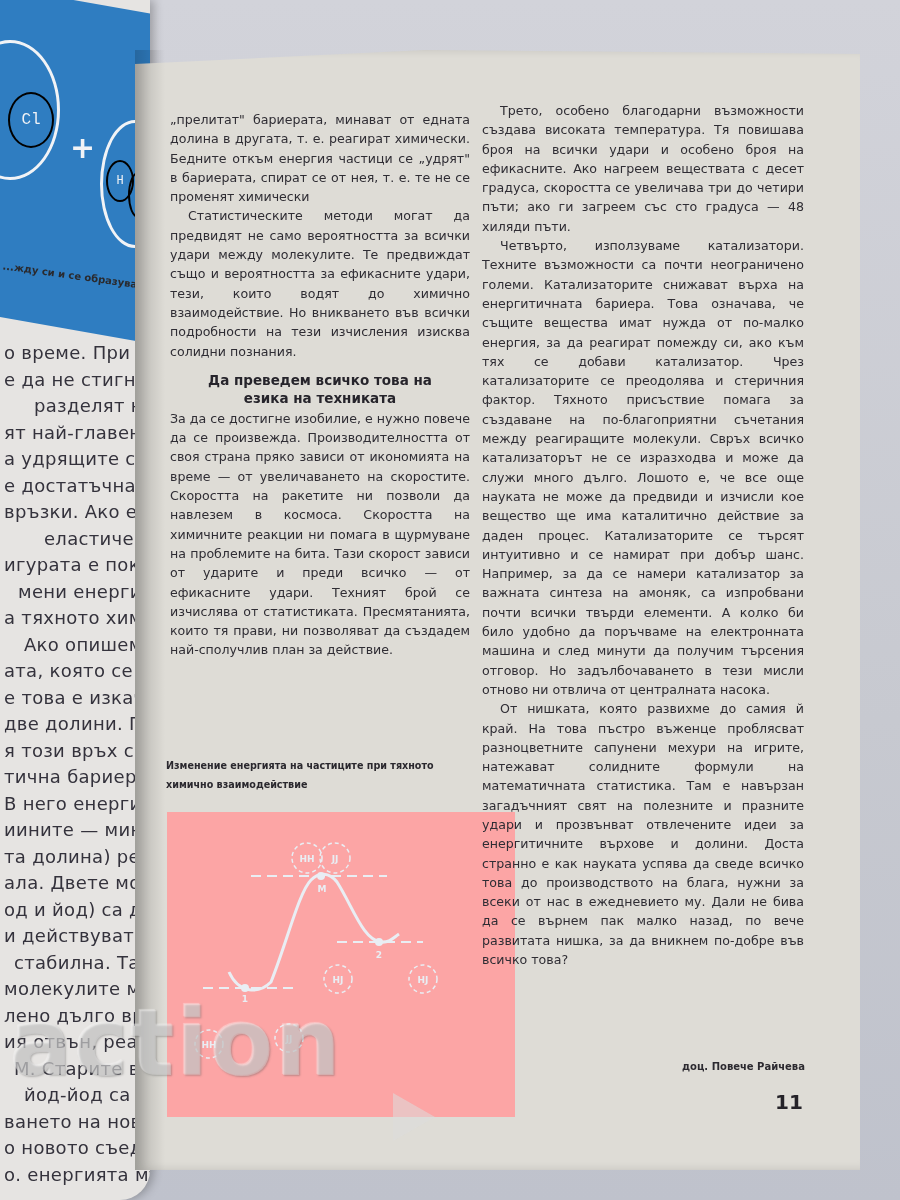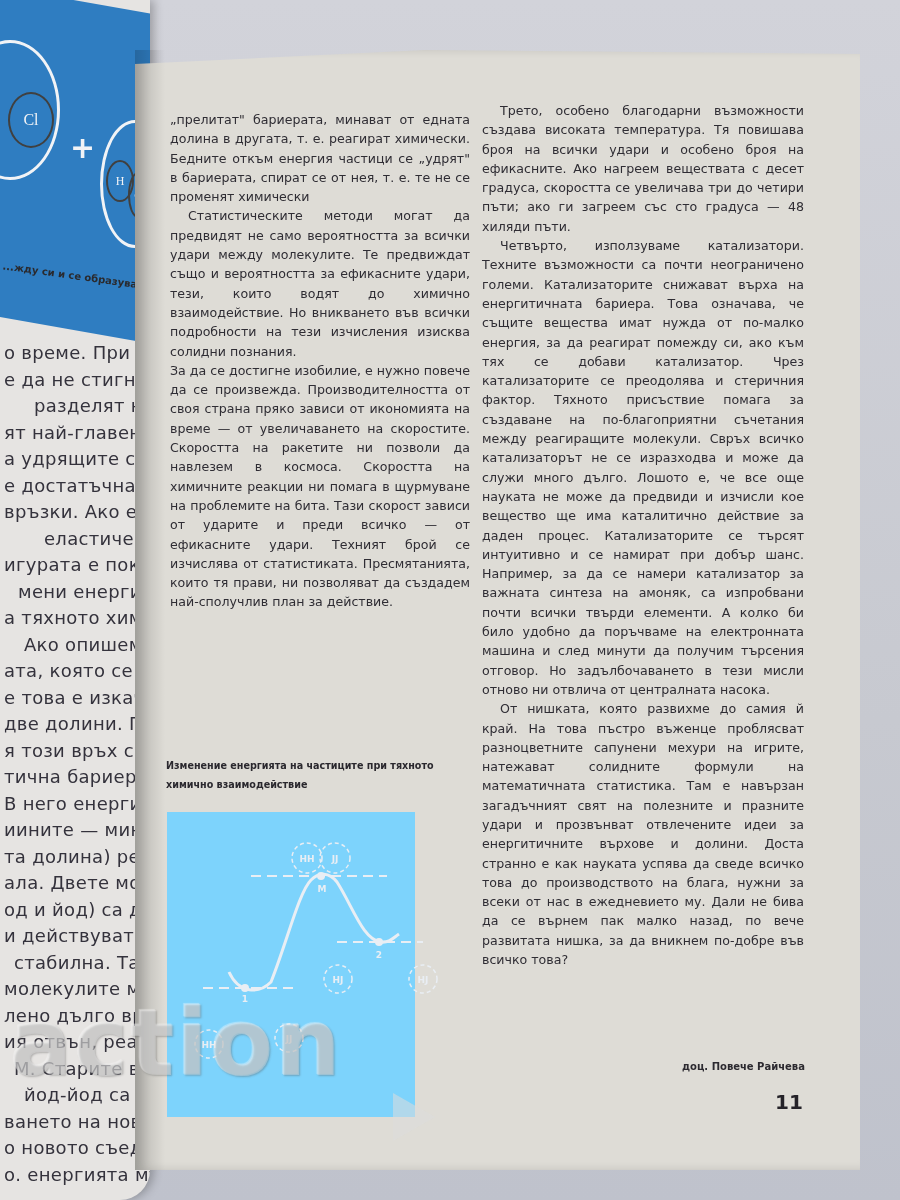--- a/index.html
+++ b/index.html
@@ -26,22 +26,22 @@
   .left-banner {
     position: absolute; left: -40px; top: -20px; width: 190px; height: 330px;
     background: #2f7dc1;
     transform: skewY(10deg);
     transform-origin: left top;
   }
   .molecule-ring {
     position: absolute; border: 3px solid #f1f3f6; border-radius: 50%;
   }
   .atom {
-    position: absolute; border: 2px solid #404040; border-radius: 50%;
-    color: #f1f3f6; font-family: Liberation Serif, serif; font-size: 16px;
+    position: absolute; border: 2px solid #000000; border-radius: 50%;
+    color: #f1f3f6; font-family: Liberation Mono, monospace; font-size: 16px;
     display: flex; align-items: center; justify-content: center;
   }
   .plus-sign {
     position: absolute; color: #f1f3f6; font-size: 30px; font-weight: bold;
   }
   .left-caption {
     position: absolute; left: 2px; top: 272px; width: 170px;
     font-size: 10px; font-weight: bold; color: #2a2a2e;
     transform: rotate(8deg); white-space: nowrap;
   }
@@ -74,22 +74,22 @@
   .col p.indent { text-indent: 18px; }
   .subhead {
     font-weight: bold; text-align: center; font-size: 13.5px; line-height: 18px;
     margin: 10px 0 2px 0; color: #26242b;
   }
   .fig-caption {
     position: absolute; left: 166px; top: 756px; width: 310px;
     font-size: 9.6px; font-weight: bold; line-height: 19px; color: #2a282e;
   }
   .figure {
-    position: absolute; left: 167px; top: 812px; width: 248px; height: 305px;
-    background: #7dd3fc;
+    position: absolute; left: 167px; top: 812px; width: 348px; height: 305px;
+    background: #fca5a5;
   }
   .figure svg { position: absolute; left: 0; top: 0; }
   .author {
     position: absolute; left: 682px; top: 1061px;
     font-size: 10px; font-weight: bold; color: #2c2a30;
   }
   .page-number {
     position: absolute; left: 775px; top: 1090px;
     font-size: 20px; font-weight: bold; color: #242228;
   }
@@ -163,20 +163,24 @@
     <span class="left-line" style="margin-left:4px">о. енергията му отгов...</span>
   </div>
 </div>
 
 <div class="right-page"></div>
 <div class="page-shade"></div>
 
 <div class="col col1">
   <p>„прелитат" бариерата, минават от едната долина в другата, т. е. реагират химически. Бедните откъм енергия частици се „удрят" в бариерата, спират се от нея, т. е. те не се променят химически</p>
   <p class="indent">Статистическите методи могат да предвидят не само вероятността за всички удари между молекулите. Те предвиждат също и вероятността за ефикасните удари, тези, които водят до химично взаимодействие. Но вникването във всички подробности на тези изчисления изисква солидни познания.</p>
+  <div class="subhead">
+    <div>Да преведем всичко това на</div>
+    <div>езика на техниката</div>
+  </div>
   <p>За да се достигне изобилие, е нужно повече да се произвежда. Производителността от своя страна пряко зависи от икономията на време — от увеличаването на скоростите. Скоростта на ракетите ни позволи да навлезем в космоса. Скоростта на химичните реакции ни помага в щурмуване на проблемите на бита. Тази скорост зависи от ударите и преди всичко — от ефикасните удари. Техният брой се изчислява от статистиката. Пресмятанията, които тя прави, ни позволяват да създадем най-сполучлив план за действие.</p>
 </div>
 
 <div class="fig-caption">Изменение енергията на частиците при тяхното химично взаимодействие</div>
 
 <div class="figure">
   <svg width="300" height="305" viewBox="0 0 300 305">
     <g stroke="#e9eef4" stroke-width="2" fill="none" stroke-dasharray="10 6">
       <line x1="84" y1="64" x2="220" y2="64"></line>
       <line x1="170" y1="130" x2="256" y2="130"></line>

